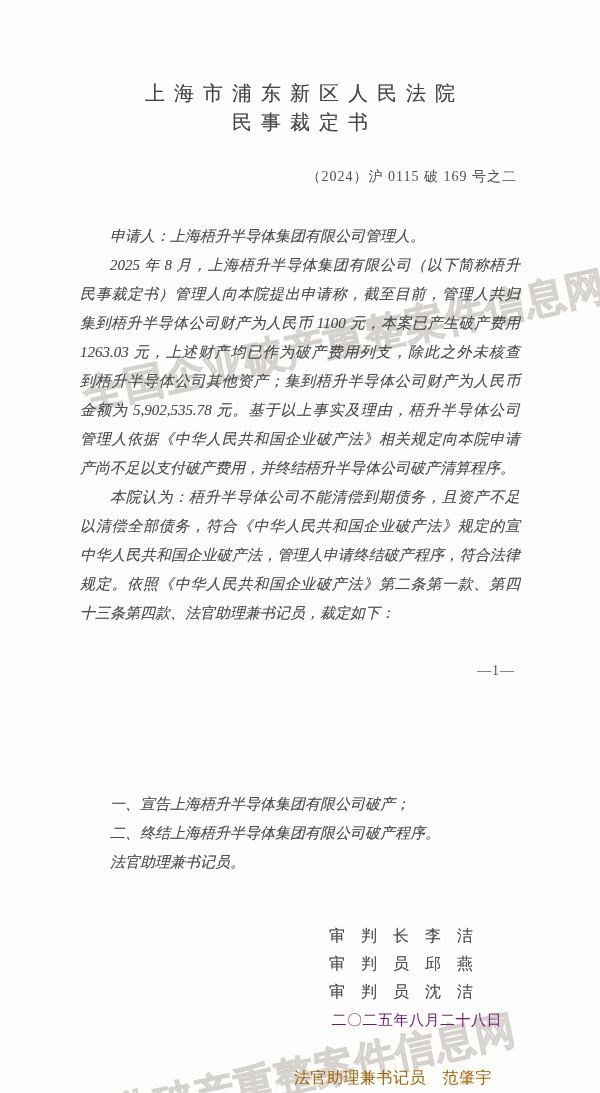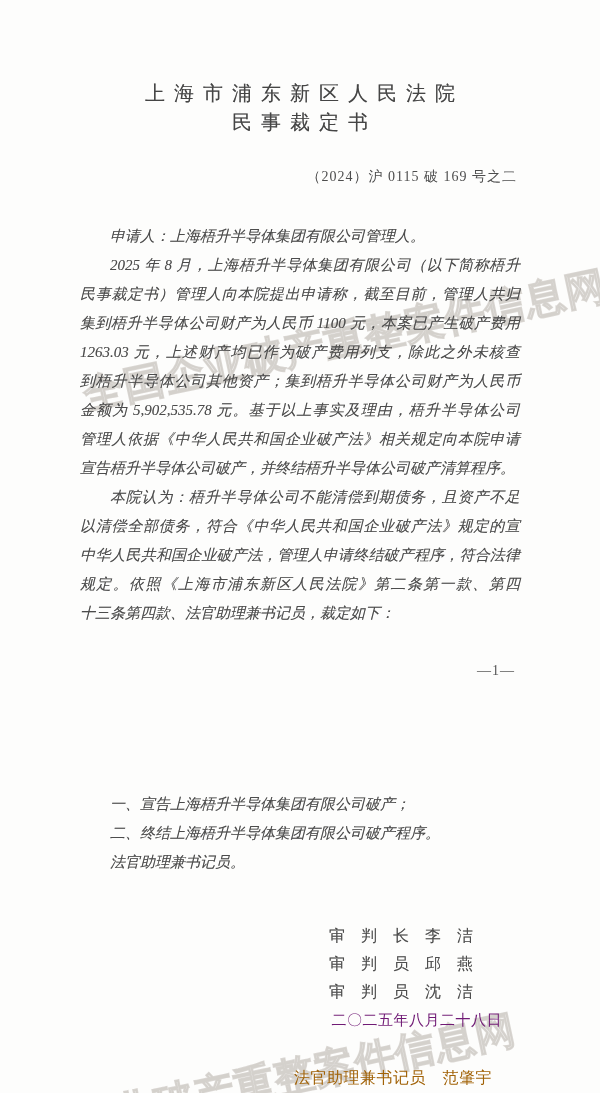--- a/index.html
+++ b/index.html
@@ -120,27 +120,27 @@
   <div class="body-block" id="main-body">
     <div class="indent">申请人：上海梧升半导体集团有限公司管理人。</div>
     <div class="para">
         <div>2025 年 8 月，上海梧升半导体集团有限公司（以下简称梧升</div>
         <div>民事裁定书）管理人向本院提出申请称，截至目前，管理人共归</div>
         <div>集到梧升半导体公司财产为人民币 1100 元，本案已产生破产费用</div>
         <div>1263.03 元，上述财产均已作为破产费用列支，除此之外未核查</div>
         <div>到梧升半导体公司其他资产；集到梧升半导体公司财产为人民币</div>
         <div>金额为 5,902,535.78 元。基于以上事实及理由，梧升半导体公司</div>
         <div>管理人依据《中华人民共和国企业破产法》相关规定向本院申请</div>
-        <div>宣告梧升半导体公司破产，并终结梧升半导体公司破产清算程序。</div>
+        <div>产尚不足以支付破产费用，并终结梧升半导体公司破产清算程序。</div>
       </div>
     <div class="para">
         <div>本院认为：梧升半导体公司不能清偿到期债务，且资产不足</div>
         <div>以清偿全部债务，符合《中华人民共和国企业破产法》规定的宣</div>
         <div>中华人民共和国企业破产法，管理人申请终结破产程序，符合法律</div>
-        <div>规定。依照《上海市浦东新区人民法院》第二条第一款、第四</div>
+        <div>规定。依照《中华人民共和国企业破产法》第二条第一款、第四</div>
         <div>十三条第四款、法官助理兼书记员，裁定如下：</div>
       </div>
   </div>
 
   <div class="page-no">—1—</div>
 
   <div class="body-block" id="ruling-block">
     <div>
         <div class="indent">一、宣告上海梧升半导体集团有限公司破产；</div>
         <div class="indent">二、终结上海梧升半导体集团有限公司破产程序。</div>

